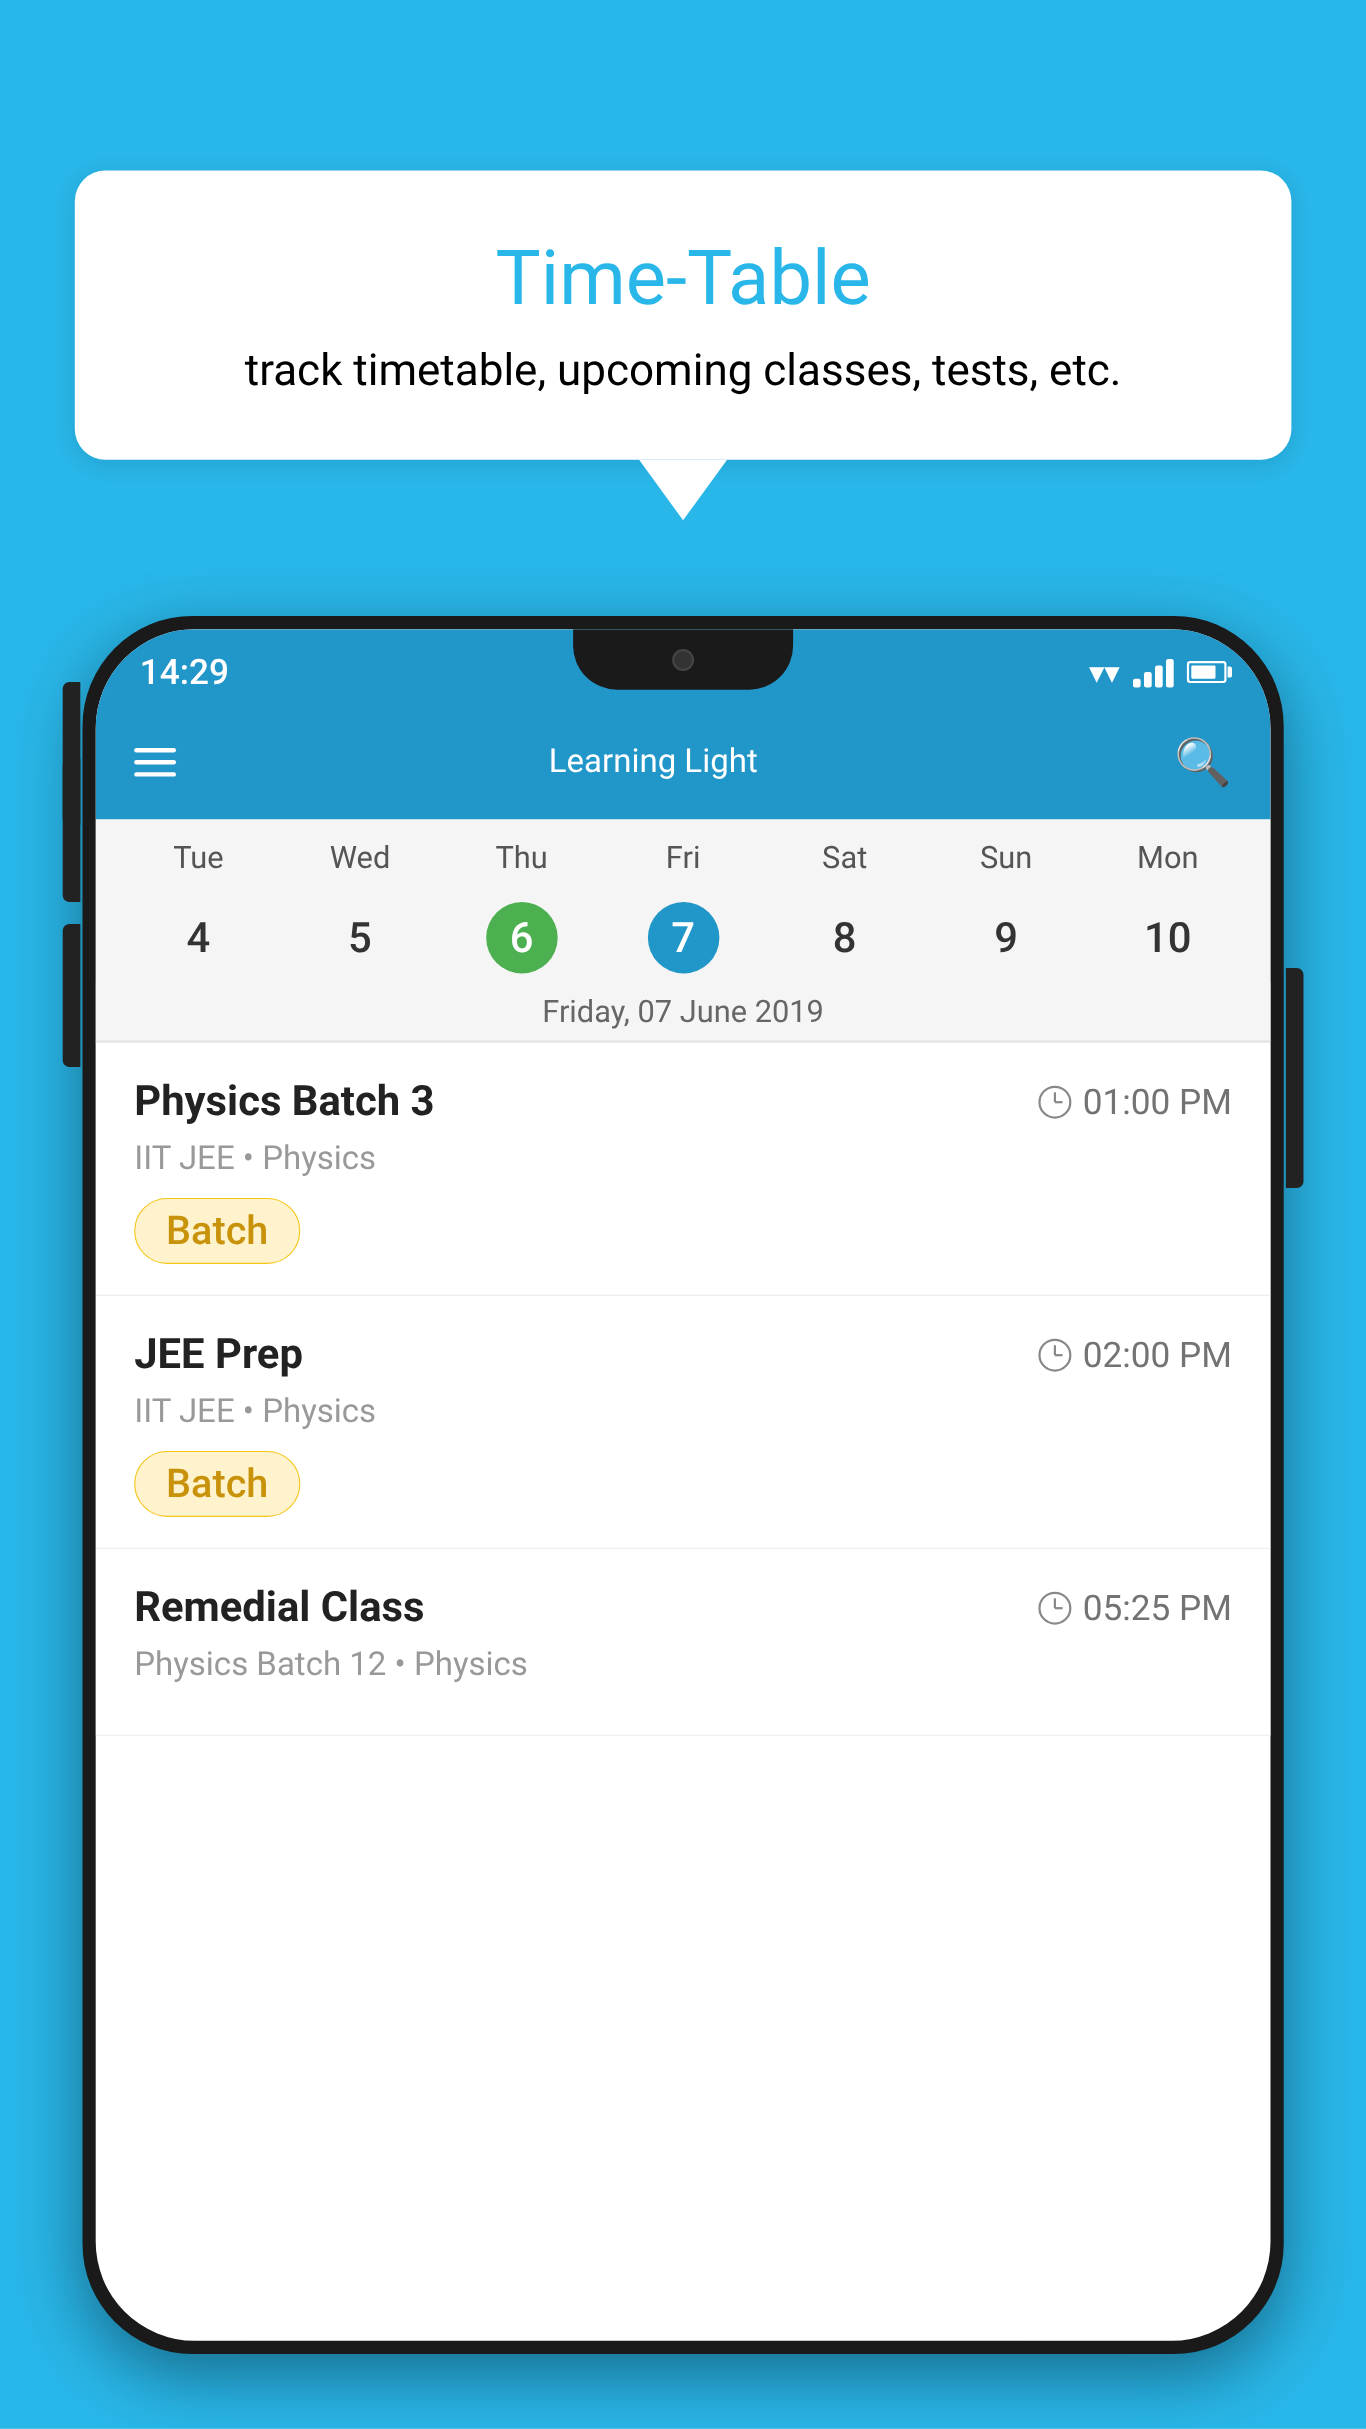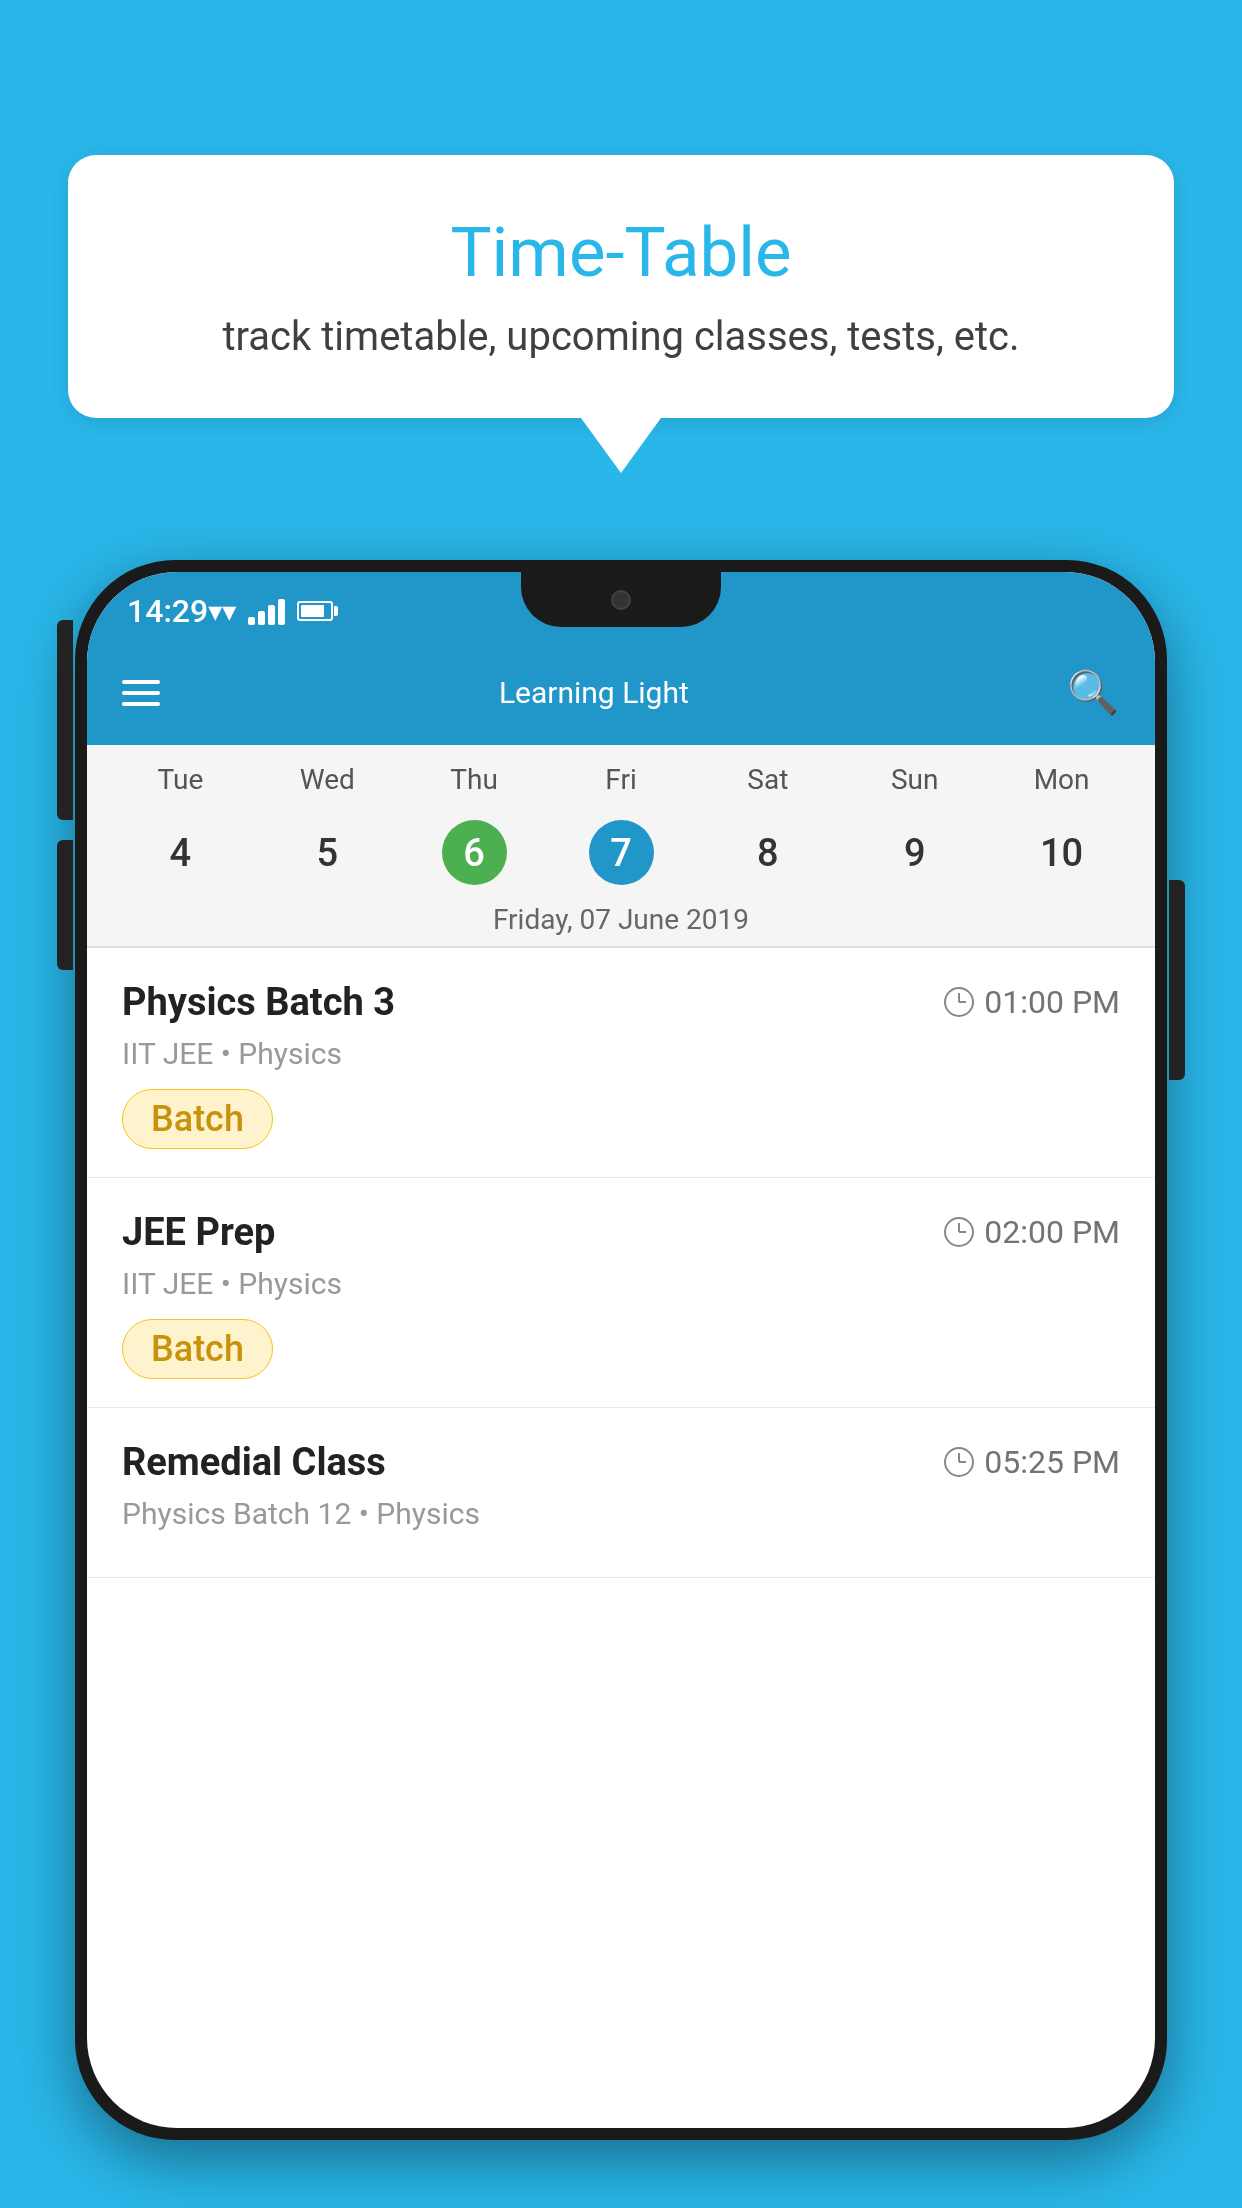--- a/index.html
+++ b/index.html
@@ -36,21 +36,21 @@
 
     .speech-bubble-title {
       color: #29b6e8;
       font-size: 69px;
       font-weight: 400;
       line-height: 1.1;
       margin-bottom: 20px;
     }
 
     .speech-bubble-subtitle {
-      color: #404040;
+      color: #000000;
       font-size: 40px;
       font-weight: 400;
       line-height: 1.3;
     }
 
     .speech-bubble-arrow {
       width: 0;
       height: 0;
       border-left: 40px solid transparent;
       border-right: 40px solid transparent;
@@ -133,20 +133,21 @@
       border-radius: 50%;
       border: 2px solid #444;
     }
 
     
     .status-bar {
       background: #2196c9;
       height: 68px;
       display: flex;
       align-items: center;
+      justify-content: space-between;
       padding: 0 40px;
       padding-top: 10px;
     }
 
     .status-time {
       color: white;
       font-size: 32px;
       font-weight: 500;
     }
 

